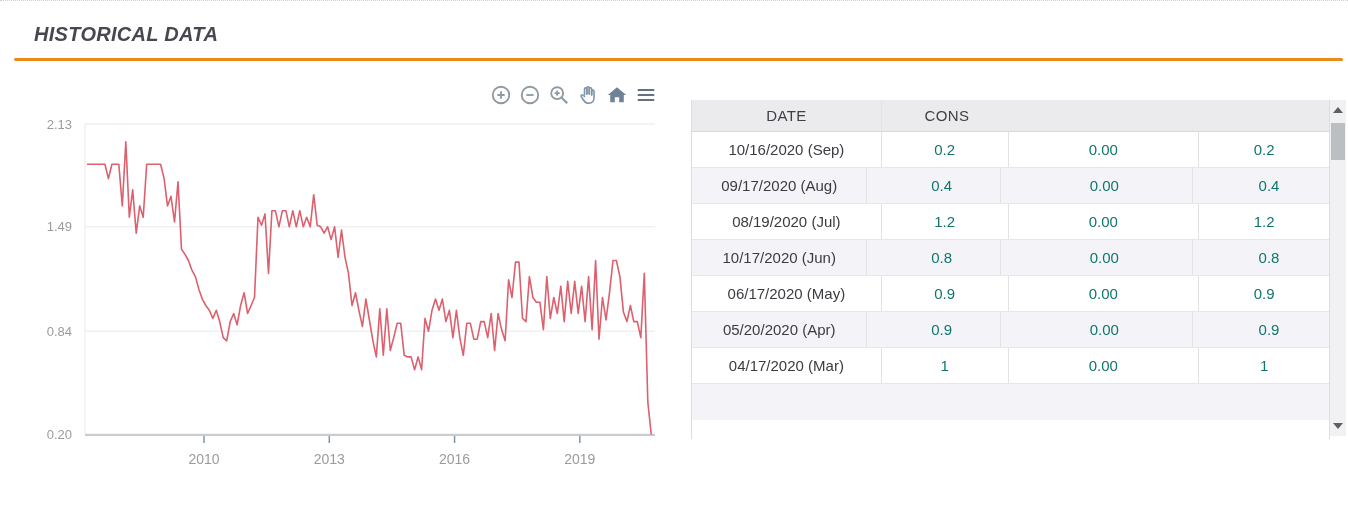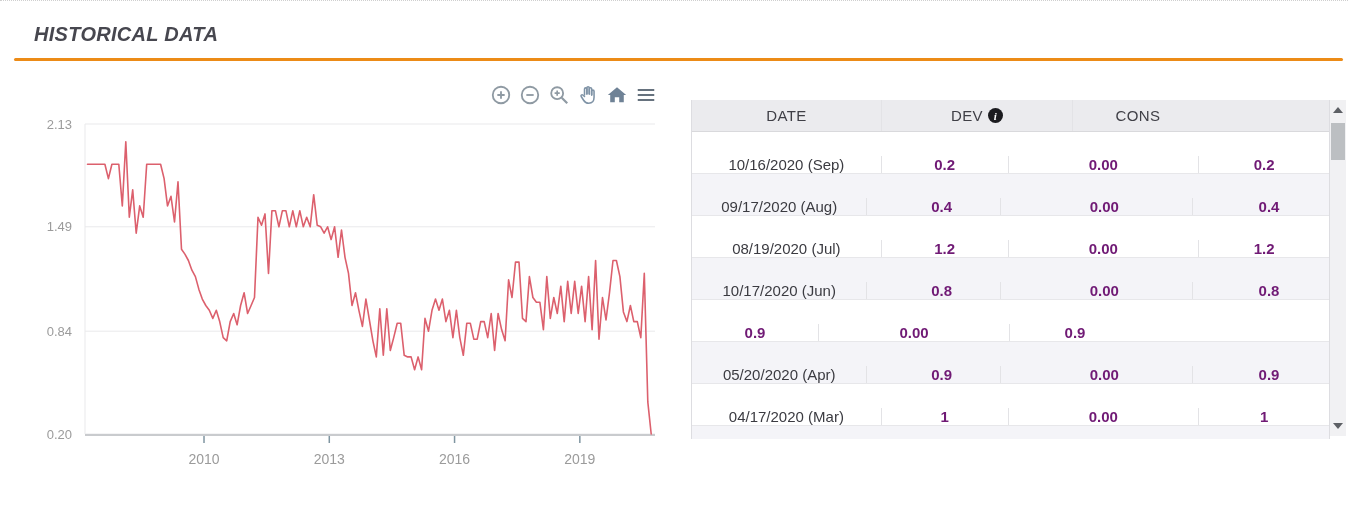--- a/index.html
+++ b/index.html
@@ -49,27 +49,27 @@
   .c3 { border-right:none !important; }
   .c0 { width:190px; } .c1 { width:127px; } .c2 { width:191px; } .c3 { width:130px; }
   .info-badge {
     display:inline-flex; align-items:center; justify-content:center;
     width:15px; height:15px; margin-left:5px; border-radius:50%;
     background:#1b1b1f; color:#fff;
     font-family:"Liberation Serif","DejaVu Serif",serif;
     font-size:11px; font-style:italic; font-weight:700; cursor:pointer;
   }
   .tbody { height:307px; overflow:hidden; }
-  .tr { display:flex; height:42px; background:#fff; border-bottom:1px solid #e7e7ea;align-items:flex-end; }
+  .tr { display:flex; height:36px; background:#fff; border-bottom:1px solid #e7e7ea; }
   .tr.alt { background:#f4f4f8;gap:16px; }
   .td {
     display:flex; align-items:center; justify-content:center;
     font-size:15px; color:#3b3b41;
   }
-  .td.val { font-weight:700; color:#701a75; }
+  .td.val { font-weight:400; color:#0f766e; }
   .tr-filler { border-bottom:none; }
   
   .vscrollbar {
     position:absolute; left:1330px; top:99px; width:16px; height:336px;
     background:#f1f1f3;
   }
   .sb-up, .sb-down { position:absolute; left:0; width:16px; height:16px; display:flex; align-items:center; justify-content:center; cursor:pointer; }
   .sb-up { top:2px; } .sb-down { bottom:2px; }
   .tri-up { width:0; height:0; border-left:5px solid transparent; border-right:5px solid transparent; border-bottom:6px solid #5d6065; }
   .tri-down { width:0; height:0; border-left:5px solid transparent; border-right:5px solid transparent; border-top:6px solid #5d6065; }
@@ -145,24 +145,20 @@
         <text x="549.835164835166" y="375" text-anchor="middle" class="xlab">2019</text>
         <polyline points="57.5,75.2 61.0,75.2 64.5,75.2 67.9,75.2 71.4,75.2 74.9,75.2 78.4,89.6 81.9,75.2 85.3,75.2 88.8,75.2 92.3,116.9 95.8,52.7 99.3,128.2 102.7,100.9 106.2,144.2 109.7,116.9 113.2,128.2 116.7,75.2 120.1,75.2 123.6,75.2 127.1,75.2 130.6,75.2 134.1,89.6 137.5,116.9 141.0,107.3 144.5,133.0 148.0,92.8 151.5,160.3 154.9,165.1 158.4,171.5 161.9,181.2 165.4,187.6 168.9,200.4 172.3,210.1 175.8,216.5 179.3,221.3 182.8,229.4 186.3,221.3 189.7,232.6 193.2,248.6 196.7,251.8 200.2,232.6 203.7,224.5 207.1,235.8 210.6,216.5 214.1,203.7 217.6,224.5 221.1,216.5 224.5,208.5 228.0,128.2 231.5,136.2 235.0,124.9 238.5,184.4 241.9,121.7 245.4,121.7 248.9,137.8 252.4,121.7 255.9,121.7 259.3,137.8 262.8,121.7 266.3,137.8 269.8,121.7 273.3,137.8 276.7,128.2 280.2,137.8 283.7,105.7 287.2,136.2 290.7,137.8 294.1,144.2 297.6,137.8 301.1,150.6 304.6,137.8 308.1,168.3 311.5,141.0 315.0,168.3 318.5,184.4 322.0,216.5 325.5,203.7 328.9,221.3 332.4,237.4 335.9,210.1 339.4,231.0 342.9,251.8 346.3,267.9 349.8,219.7 353.3,266.3 356.8,219.7 360.3,261.5 363.7,248.6 367.2,234.2 370.7,234.2 374.2,266.3 377.7,267.9 381.1,267.9 384.6,280.8 388.1,267.9 391.6,280.8 395.0,229.4 398.5,242.2 402.0,221.3 405.5,210.1 409.0,221.3 412.4,210.1 415.9,232.6 419.4,221.3 422.9,248.6 426.4,221.3 429.8,248.6 433.3,266.3 436.8,234.2 440.3,234.2 443.8,250.2 447.2,250.2 450.7,232.6 454.2,232.6 457.7,248.6 461.2,224.5 464.6,261.5 468.1,224.5 471.6,240.6 475.1,251.8 478.6,190.8 482.0,208.5 485.5,173.1 489.0,173.1 492.5,229.4 496.0,232.6 499.4,187.6 502.9,208.5 506.4,213.3 509.9,213.3 513.4,240.6 516.8,187.6 520.3,229.4 523.8,208.5 527.3,224.5 530.8,197.2 534.2,232.6 537.7,192.4 541.2,224.5 544.7,192.4 548.2,224.5 551.6,197.2 555.1,232.6 558.6,187.6 562.1,240.6 565.6,171.5 569.0,250.2 572.5,208.5 576.0,231.0 579.5,203.7 583.0,171.5 586.4,171.5 589.9,187.6 593.4,222.9 596.9,232.6 600.4,216.5 603.8,232.6 607.3,232.6 610.8,248.6 614.3,184.4 617.8,312.9 621.2,345.0" fill="none" stroke="#dc606d" stroke-width="1.6" stroke-linejoin="round" stroke-linecap="round"></polyline>
       </svg>
   </div>
 
   <div class="hist-table">
     <div class="thead">
       <div class="th c0">
           <span>DATE</span>
         </div>
-      <div class="th c2">
-          <span>DEV</span>
-          <span class="info-badge">i</span>
-        </div>
       <div class="th c3">
           <span>CONS</span>
         </div>
     </div>
     <div class="tbody">
         <div class="tr">
           <div class="td c0">10/16/2020 (Sep)</div>
           <div class="td c1 val">0.2</div>
           <div class="td c2 val">0.00</div>
           <div class="td c3 val">0.2</div>
@@ -179,20 +175,21 @@
           <div class="td c2 val">0.00</div>
           <div class="td c3 val">1.2</div>
         </div>
         <div class="tr alt">
           <div class="td c0">10/17/2020 (Jun)</div>
           <div class="td c1 val">0.8</div>
           <div class="td c2 val">0.00</div>
           <div class="td c3 val">0.8</div>
         </div>
         <div class="tr">
+          <div class="td c0">06/17/2020 (May)</div>
           <div class="td c1 val">0.9</div>
           <div class="td c2 val">0.00</div>
           <div class="td c3 val">0.9</div>
         </div>
         <div class="tr alt">
           <div class="td c0">05/20/2020 (Apr)</div>
           <div class="td c1 val">0.9</div>
           <div class="td c2 val">0.00</div>
           <div class="td c3 val">0.9</div>
         </div>

